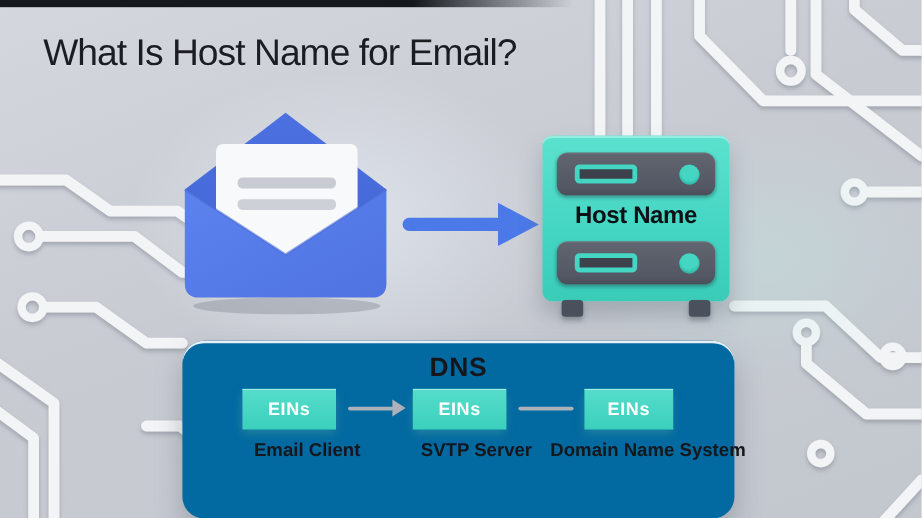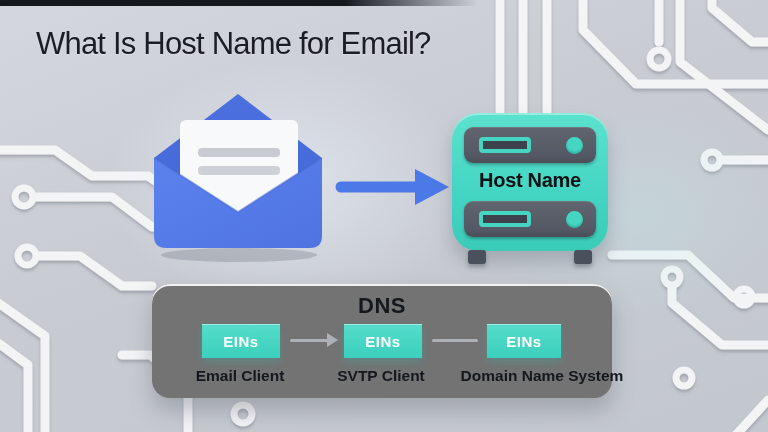--- a/index.html
+++ b/index.html
@@ -24,21 +24,21 @@
     position:absolute;left:36px;top:26px;z-index:4;
     font-size:31px;font-weight:400;letter-spacing:-0.8px;color:#1a1d22;
     text-shadow:0 1px 0 rgba(255,255,255,0.25);
     white-space:nowrap;
   }
   .envelope{position:absolute;left:150px;top:90px;width:178px;height:172px;z-index:3;}
   .flow-arrow{position:absolute;left:335px;top:164px;width:118px;height:46px;z-index:3;}
   .server{
     position:absolute;left:452px;top:113px;width:156px;height:138px;z-index:3;
     background:linear-gradient(180deg,#5ce2cf 0%,#45d6c3 55%,#3bccb9 100%);
-    border-radius:26px;
+    border-radius:8px;
     box-shadow:0 12px 18px rgba(100,108,120,0.35), inset 0 2px 0 rgba(255,255,255,0.35);
   }
   .server-bay{
     position:absolute;left:12px;width:132px;height:36px;
     background:linear-gradient(180deg,#60656f 0%,#535864 80%,#494e59 100%);
     border-radius:9px;
     box-shadow:0 2px 3px rgba(20,40,45,0.35), inset 0 1px 0 rgba(255,255,255,0.12);
   }
   .bay-1{top:14px;}
   .bay-2{top:88px;}
@@ -54,22 +54,22 @@
   .server-label{
     position:absolute;left:0;right:0;top:56px;text-align:center;
     font-size:20px;font-weight:700;color:#0d1014;letter-spacing:-0.3px;
   }
   .server-leg{
     position:absolute;bottom:-13px;width:18px;height:14px;border-radius:3px;
     background:#4b515c;box-shadow:0 3px 4px rgba(90,95,105,0.5);
   }
   .leg-l{left:16px;} .leg-r{right:16px;}
   .dns-panel{
-    position:absolute;left:152px;top:284px;width:460px;height:114px;z-index:3;
-    background:#737373;border-radius:18px;
+    position:absolute;left:152px;top:284px;width:460px;height:148px;z-index:3;
+    background:#0369a1;border-radius:18px;
     box-shadow:0 12px 22px rgba(108,113,124,0.42), inset 0 2px 0 rgba(255,255,255,0.9);
   }
   .dns-title{
     position:absolute;left:0;right:0;top:9px;text-align:center;
     font-size:22px;font-weight:700;color:#14171c;letter-spacing:0.5px;
   }
   .dns-badge{
     position:absolute;top:40px;width:78px;height:34px;border-radius:0;
     background:linear-gradient(180deg,#55ddca 0%,#3bd0bd 100%);
     box-shadow:0 4px 8px rgba(70,165,155,0.45), inset 0 1px 0 rgba(255,255,255,0.45);
@@ -79,23 +79,23 @@
   .badge-1{left:50px;} .badge-2{left:192px;} .badge-3{left:335px;width:74px;}
   .conn-line{position:absolute;height:3px;background:#adb1b9;border-radius:2px;}
   .conn-1{left:138px;top:55px;width:38px;}
   .conn-1::after{
     content:"";position:absolute;right:-10px;top:-6px;
     border-left:11px solid #adb1b9;border-top:7.5px solid transparent;border-bottom:7.5px solid transparent;
   }
   .conn-2{left:280px;top:55px;width:46px;}
   .dns-label{
     position:absolute;top:83px;transform:translateX(-50%);white-space:nowrap;
-    font-size:15.5px;font-weight:700;color:#14171c;
-  }
-  .label-1{left:88px;} .label-2{left:229px;} .label-3{left:372px;padding-left:36px;}
+    font-size:15.5px;font-weight:700;color:#14171c;margin-left:16px;
+  }
+  .label-1{left:88px;} .label-2{left:229px;} .label-3{left:372px;}
 </style>
 </head>
 <body>
 
 <div class="stage">
 
   <svg class="circuit" width="768" height="432" viewBox="0 0 768 432">
     <defs>
       <filter id="emb" x="-30%" y="-30%" width="160%" height="160%">
         <feDropShadow dx="0" dy="2.5" stdDeviation="1.8" flood-color="#878c97" flood-opacity="0.6"></feDropShadow>
@@ -195,17 +195,17 @@
     <div class="conn-line conn-1"></div>
     <div class="dns-badge badge-2">
       <span>EINs</span>
     </div>
     <div class="conn-line conn-2"></div>
     <div class="dns-badge badge-3">
       <span>EINs</span>
     </div>
 
     <div class="dns-label label-1">Email Client</div>
-    <div class="dns-label label-2">SVTP Client</div>
+    <div class="dns-label label-2">SVTP Server</div>
     <div class="dns-label label-3">Domain Name System</div>
   </div>
 
 </div>
 
 </body></html>

